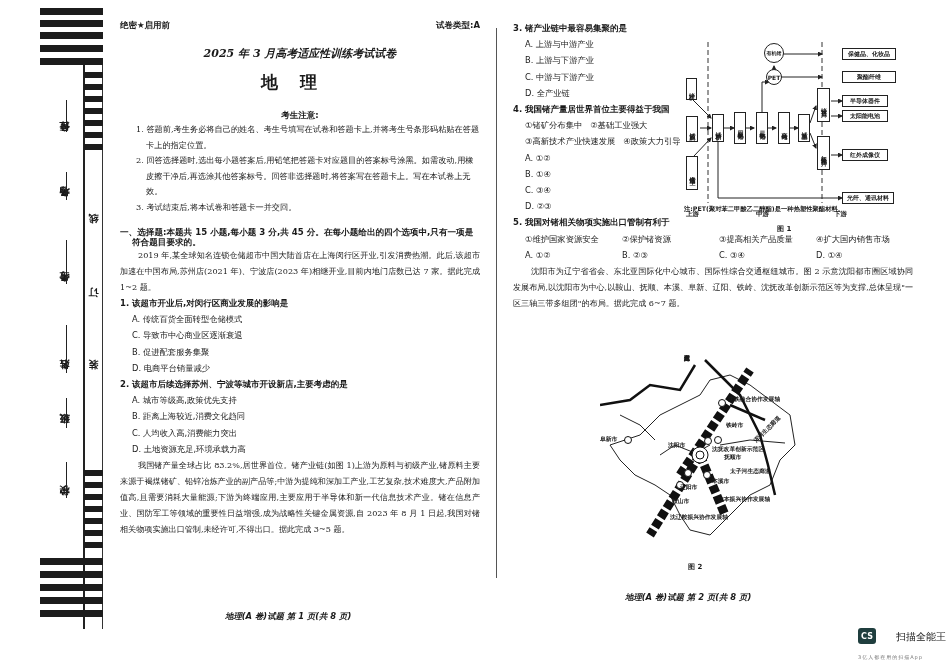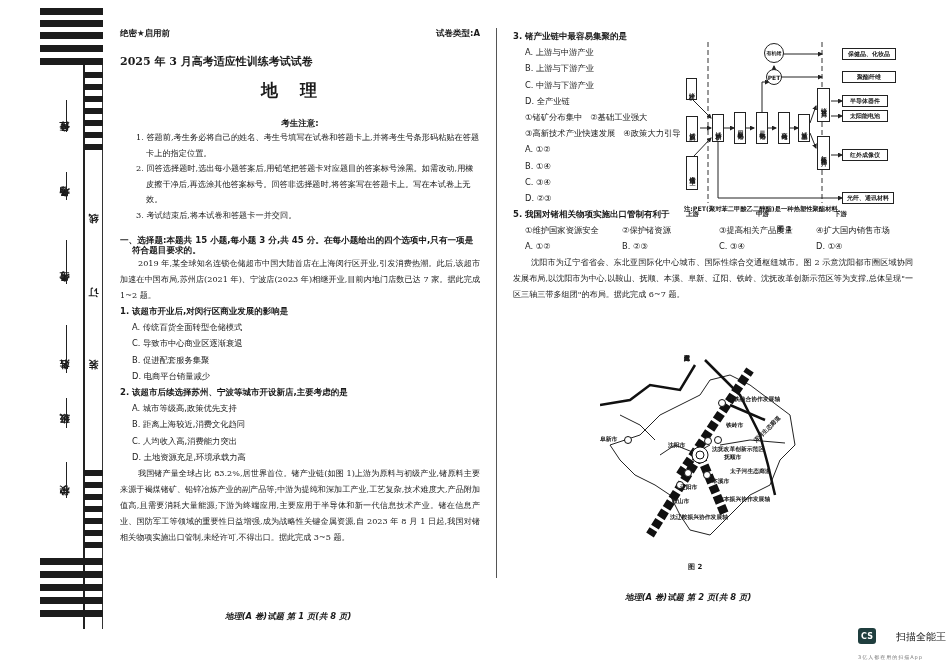--- a/index.html
+++ b/index.html
@@ -10,27 +10,27 @@
   .binding { position: absolute; left: 0; top: 0; width: 110px; height: 672px; }
   .bind-frame { position: absolute; left: 83px; top: 64px; width: 20px; height: 565px; border-left: 2px solid #222; border-right: 1px solid #333; }
   .bar { position: absolute; background: #1c1c1c; height: 6px; }
   .bar.long { left: 40px; width: 63px; height: 7px; }
   .bar.short { left: 84px; width: 19px; }
   .vlabel { position: absolute; writing-mode: vertical-rl; transform: rotate(180deg); font-size: 10px; font-weight: bold; font-family: "DejaVu Sans", sans-serif; }
   .vline { position: absolute; width: 1px; background: #222; }
   .bind-char { position: absolute; left: 87px; font-size: 10px; font-weight: bold; writing-mode: vertical-rl; transform: rotate(180deg); font-family: "DejaVu Sans", sans-serif; }
 
   
-  .col { position: absolute; top: 28px; }
+  .col { position: absolute; top: 20px; }
   .col-left { left: 120px; width: 360px; }
   .col-right { left: 513px; width: 400px; }
   .divider { position: absolute; left: 496px; top: 28px; width: 1px; height: 550px; background: #555; }
 
   .header-row { display: flex; justify-content: space-between; font-size: 8.5px; font-weight: bold; font-family: "DejaVu Sans", sans-serif; }
-  .exam-title { font-size: 11px; font-weight: bold; margin-top: 14px; }
+  .exam-title { text-align: center; font-size: 11px; font-weight: bold; margin-top: 14px; font-style: italic; }
   .subject { text-align: center; font-size: 17px; font-weight: bold; letter-spacing: 22px; margin-top: 10px; font-family: "DejaVu Sans", sans-serif; }
   .notice-h { font-size: 8.5px; font-weight: bold; margin-top: 16px; font-family: "DejaVu Sans", sans-serif; text-align: center; }
   .notice-item { font-size: 8.2px; line-height: 15.5px; padding-left: 26px; text-indent: -10px; }
   .section-h { font-size: 8.6px; font-weight: bold; line-height: 10px; margin-top: 12px; padding-left: 12px; text-indent: -12px; font-family: "DejaVu Sans", sans-serif; }
   .para { font-size: 8.1px; line-height: 16px; text-indent: 18px; text-align: justify; }
   .q { font-size: 8.5px; line-height: 16.2px; font-weight: bold; font-family: "DejaVu Sans", sans-serif; }
   .opt { font-size: 8.3px; line-height: 16.2px; padding-left: 12px; font-family: "DejaVu Sans", sans-serif; }
   .opt-row { display: flex; font-size: 8.3px; line-height: 16px; padding-left: 12px; font-family: "DejaVu Sans", sans-serif; }
   .opt-row span { flex: 1; }
   .footer { position: absolute; font-size: 8.4px; font-weight: bold; font-family: "DejaVu Sans", sans-serif; font-style: italic; }
@@ -143,20 +143,21 @@
 <div class="divider"></div>
 
 <div class="col col-right">
   <div style="width:170px">
     <div class="q">3. 锗产业链中最容易集聚的是</div>
     <div class="opt">A. 上游与中游产业</div>
     <div class="opt">B. 上游与下游产业</div>
     <div class="opt">C. 中游与下游产业</div>
     <div class="opt">D. 全产业链</div>
 
+    <div class="q">4. 我国锗产量居世界首位主要得益于我国</div>
     <div class="opt">
       <span>①锗矿分布集中</span>&nbsp;&nbsp;
       <span>②基础工业强大</span><br>
       <span>③高新技术产业快速发展</span>&nbsp;&nbsp;
       <span>④政策大力引导</span>
     </div>
     <div class="opt">A. ①②</div>
     <div class="opt">B. ①④</div>
     <div class="opt">C. ③④</div>
     <div class="opt">D. ②③</div>

